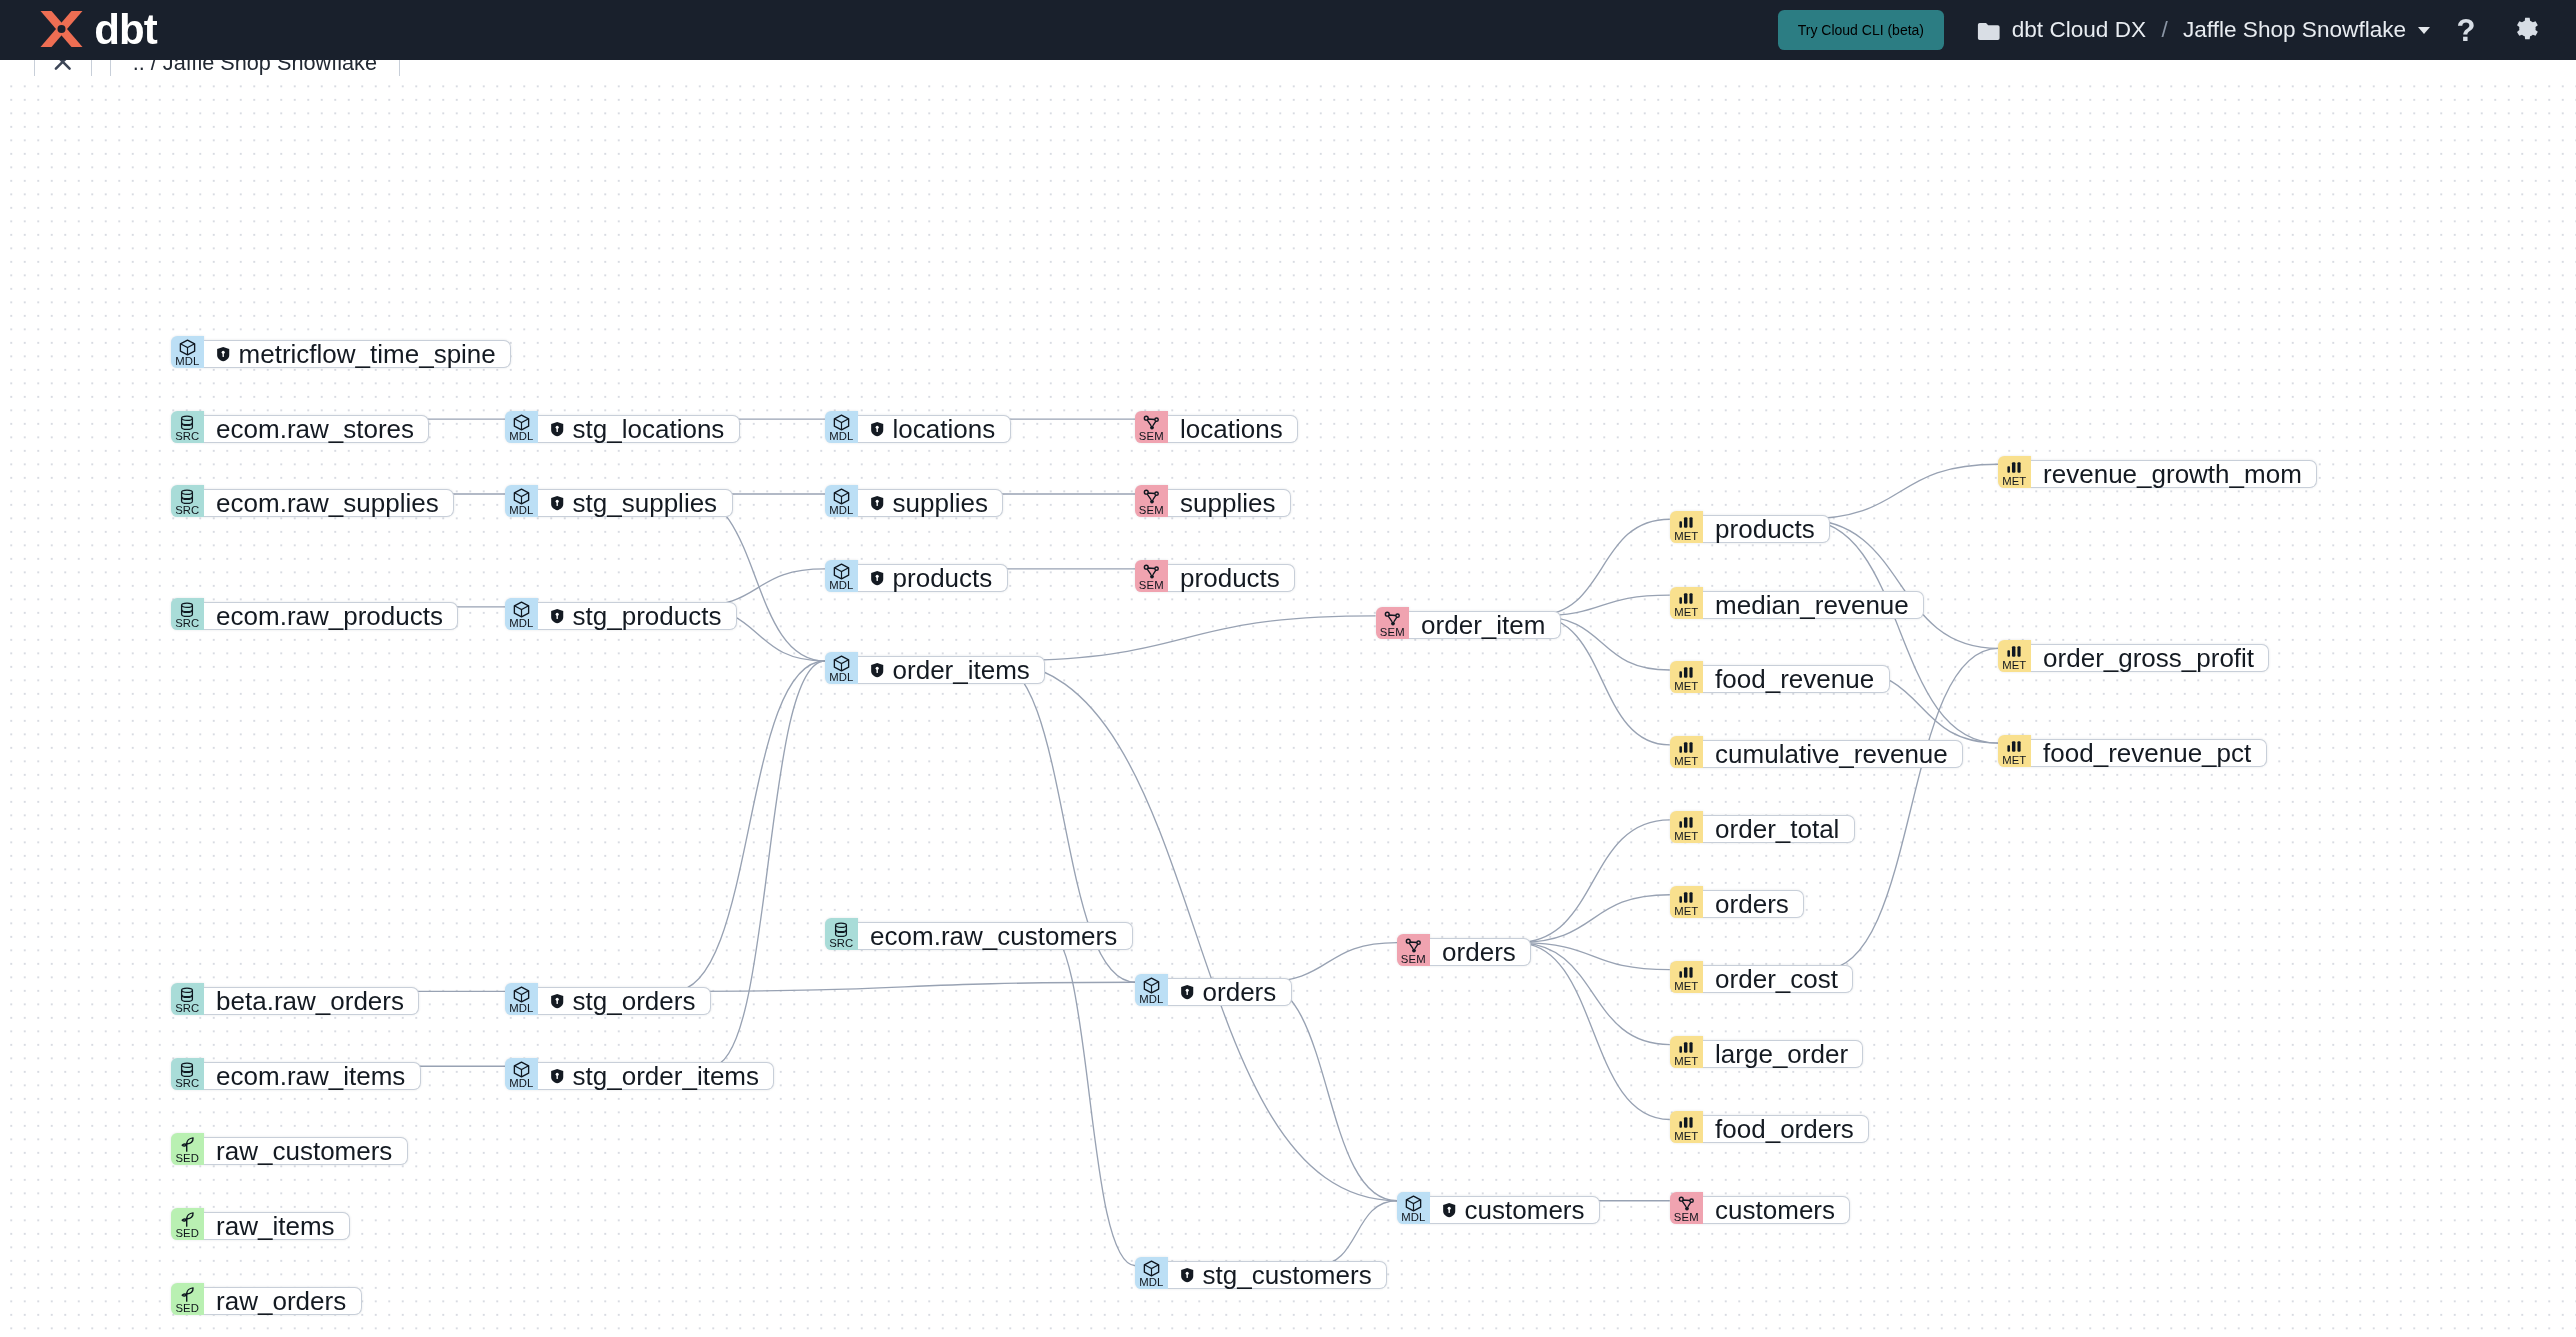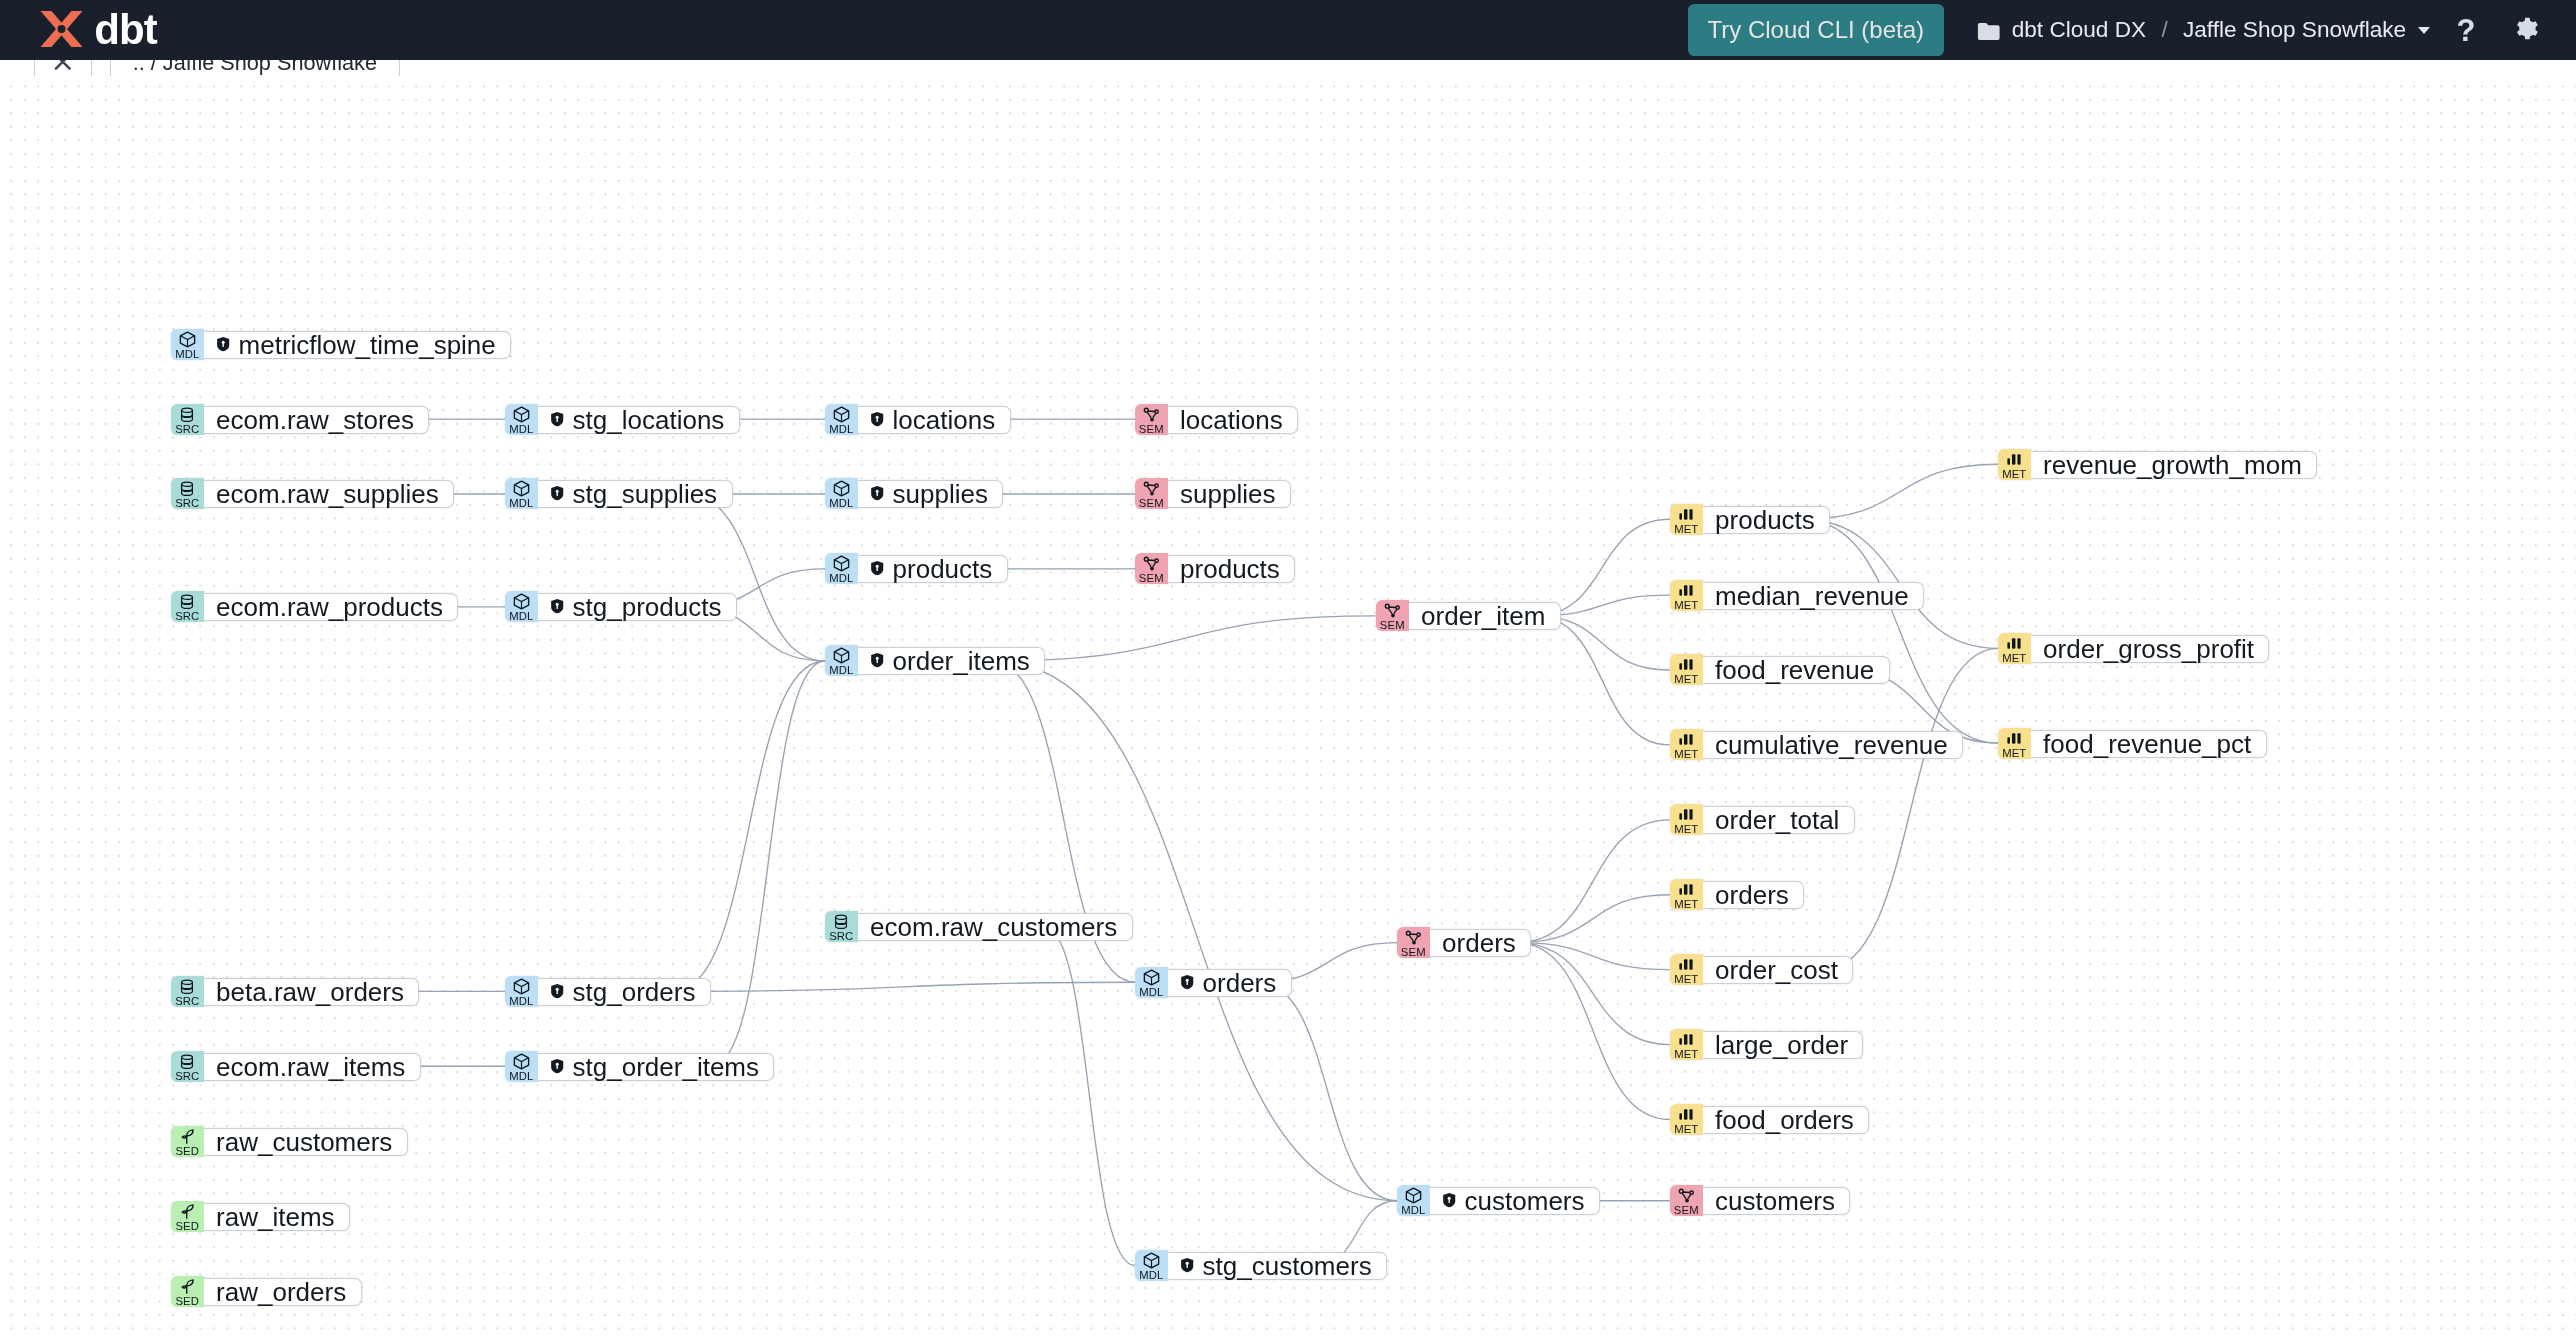--- a/index.html
+++ b/index.html
@@ -30,21 +30,21 @@
   .nav-link {
     color: #E3E7EC; font-size: 22.6px; padding: 9px 23.5px;
     cursor: pointer; white-space: nowrap; display: flex;
     align-items: center; gap: 9px;
   }
   .caret { width: 0; height: 0; border-left: 6.3px solid transparent;
            border-right: 6.3px solid transparent; border-top: 7.2px solid #E3E7EC; }
   .nav-right { margin-left: auto; display: flex; align-items: center;
                margin-right: 27px; gap: 0; }
   .cli-btn {
-    background: #2C7D83; color: #e5e5e5; font-size: 24px;
+    background: #2C7D83; color: #000000; font-size: 14px;
     border: none; border-radius: 6.3px; padding: 11.7px 20px;
     cursor: pointer; white-space: nowrap;
   }
   .proj-crumb {
     display: flex; align-items: center; gap: 11.7px;
     color: #E8ECF1; font-size: 22.6px; margin-left: 32.5px; cursor: pointer;
     white-space: nowrap;
   }
   .folder-ico { width: 23.5px; height: 19px; flex: 0 0 auto; }
   .crumb-sep { color: #8A95A5; margin: 0 3.6px; }
@@ -104,21 +104,21 @@
     z-index: 10;
   }
   #edge-layer { position: absolute; left: 0; top: 0;
                 width: 2576px; height: 1262px; z-index: 11; }
   #node-layer { position: absolute; left: 0; top: 0;
                 width: 2576px; height: 1262px; z-index: 12; }
 
   
   .gnode {
     position: absolute; height: 47px; display: flex;
-    align-items: center; cursor: pointer;
+    align-items: flex-end; cursor: pointer;
     filter: drop-shadow(0 0.9px 0.9px rgba(30,40,60,0.12));
   }
   .gnode .badge {
     width: 32.5px; flex: 0 0 32.5px;
     border-radius: 6.3px 0 0 6.3px;
     display: flex; flex-direction: column;
     align-items: center; justify-content: center;
     gap: 0px; padding-top: 1.8px;
   }
   .gnode .badge .bico { height: 19px; display: flex;

